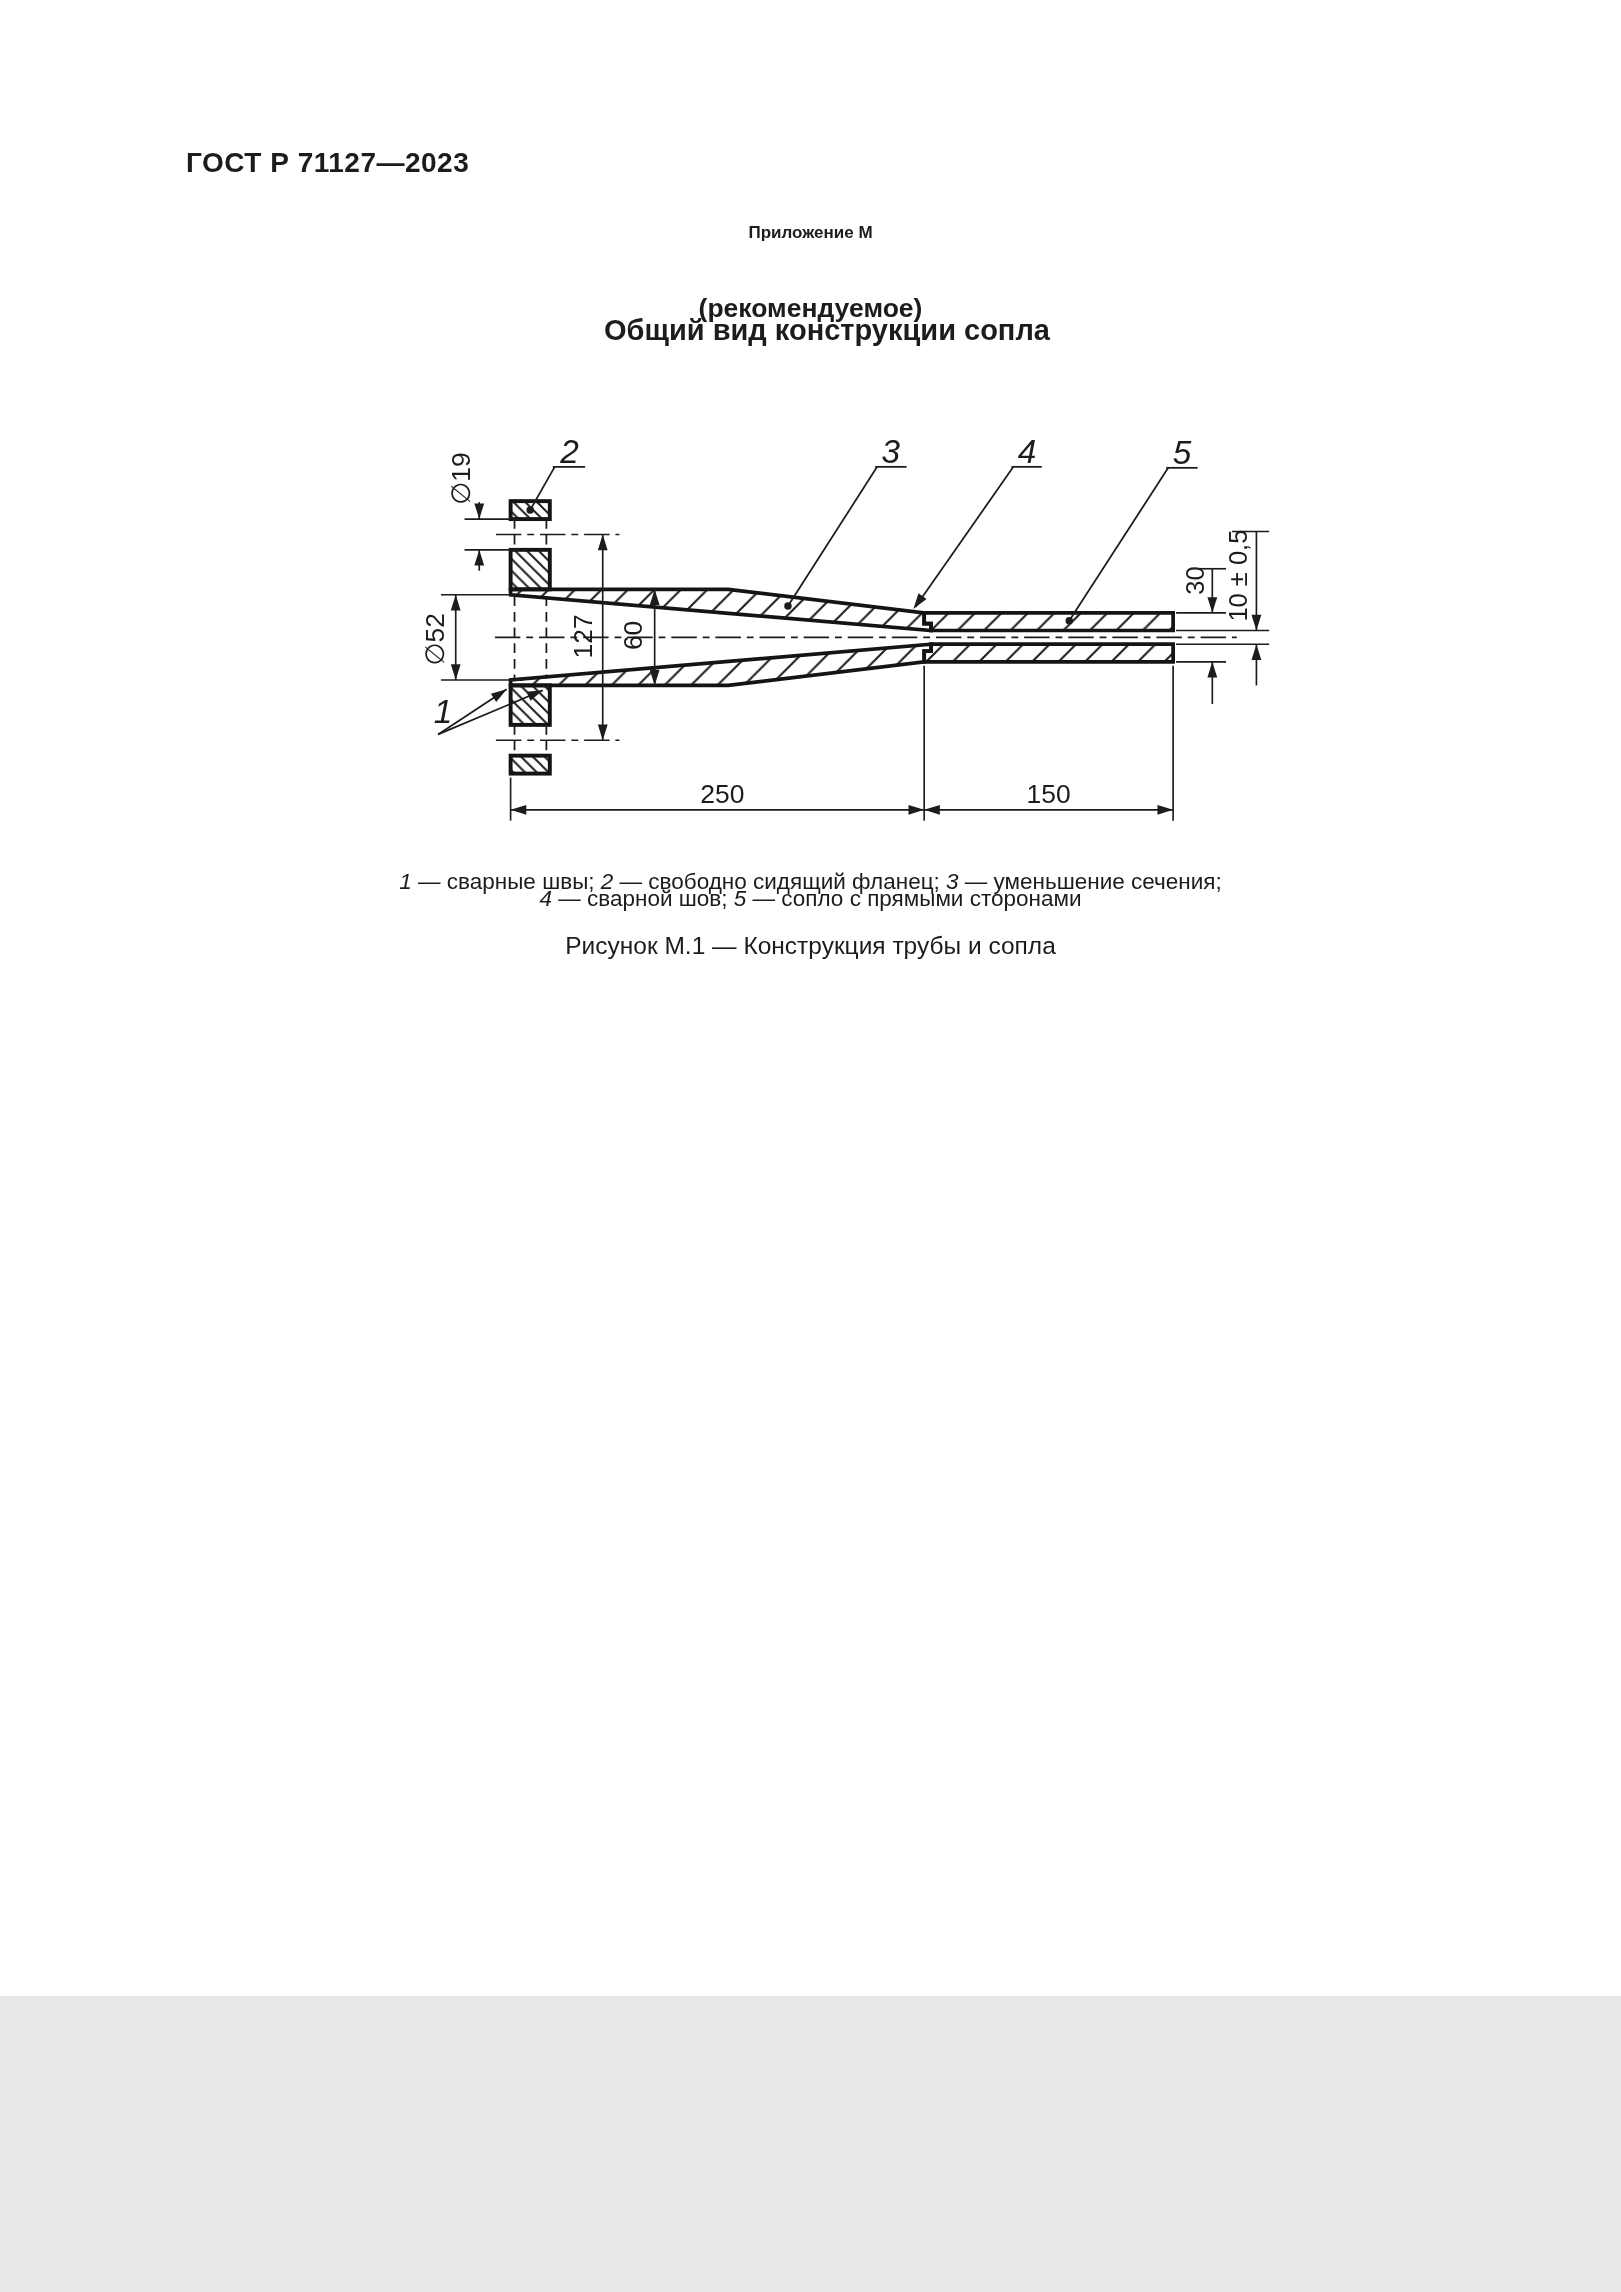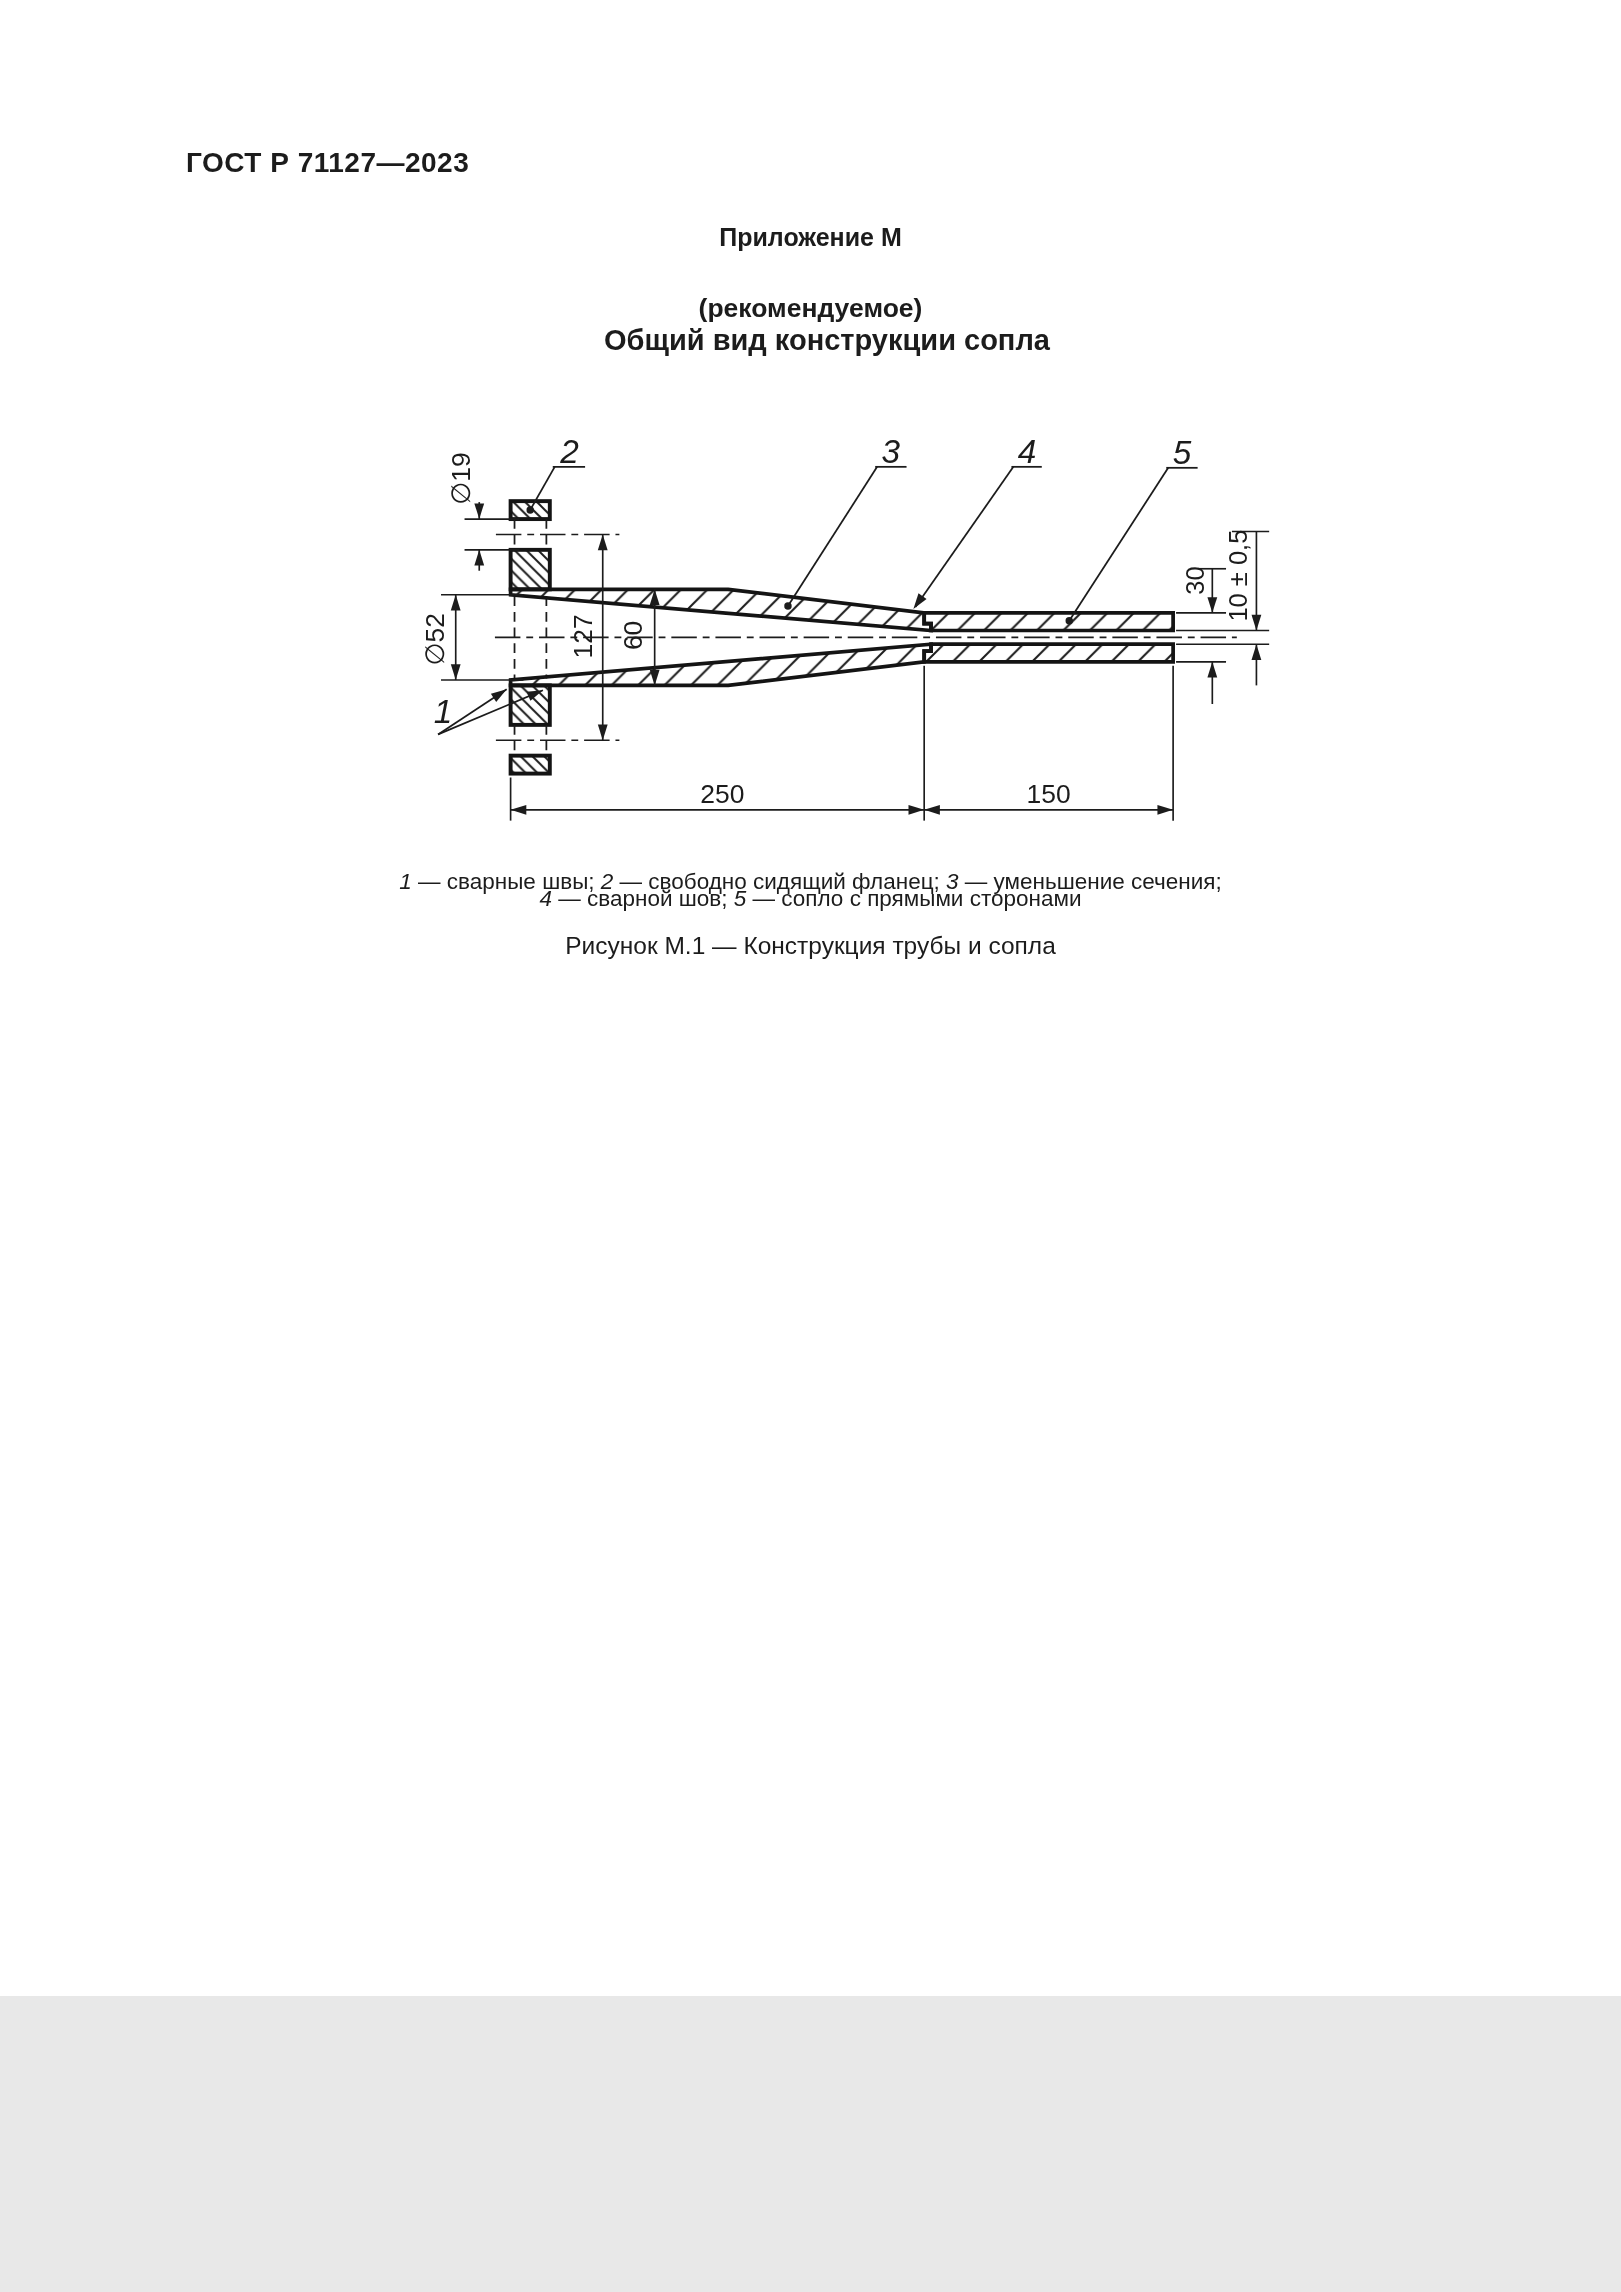--- a/index.html
+++ b/index.html
@@ -7,23 +7,23 @@
     position:relative;
     width:1621px;height:1996px;
     background:#ffffff;
     font-family:"Liberation Sans",sans-serif;
     color:#1c1c1c;
     overflow:hidden;
   }
   .abs{position:absolute;white-space:nowrap;}
   .doc-header{left:186px;top:147px;font-size:28px;font-weight:bold;letter-spacing:0.5px;}
   .centered{left:0;right:0;text-align:center;}
-  .appendix-title{top:223px;font-size:25px;font-weight:bold;}
+  .appendix-title{top:223px;font-size:17px;font-weight:bold;}
   .appendix-sub{top:257px;font-size:26.5px;font-weight:bold;margin-top:36px;}
-  .fig-heading{top:324px;font-size:29px;font-weight:bold;padding-left:33px;}
+  .fig-heading{top:314px;font-size:29px;font-weight:bold;padding-left:33px;}
   .legend{top:857px;font-size:22.5px;margin-top:12px;}
   .legend2{top:886px;font-size:22.5px;}
   .fig-caption{top:932px;font-size:24.5px;}
   .page-num{left:192px;top:2068px;font-size:24.5px;}
   .it{font-style:italic;}
   svg{position:absolute;left:0;top:0;}
   svg text{font-family:"Liberation Sans",sans-serif;fill:#1c1c1c;}
   .callout{font-size:34px;font-style:italic;}
   .dim{font-size:27px;}
   .dimsm{font-size:26px;}

